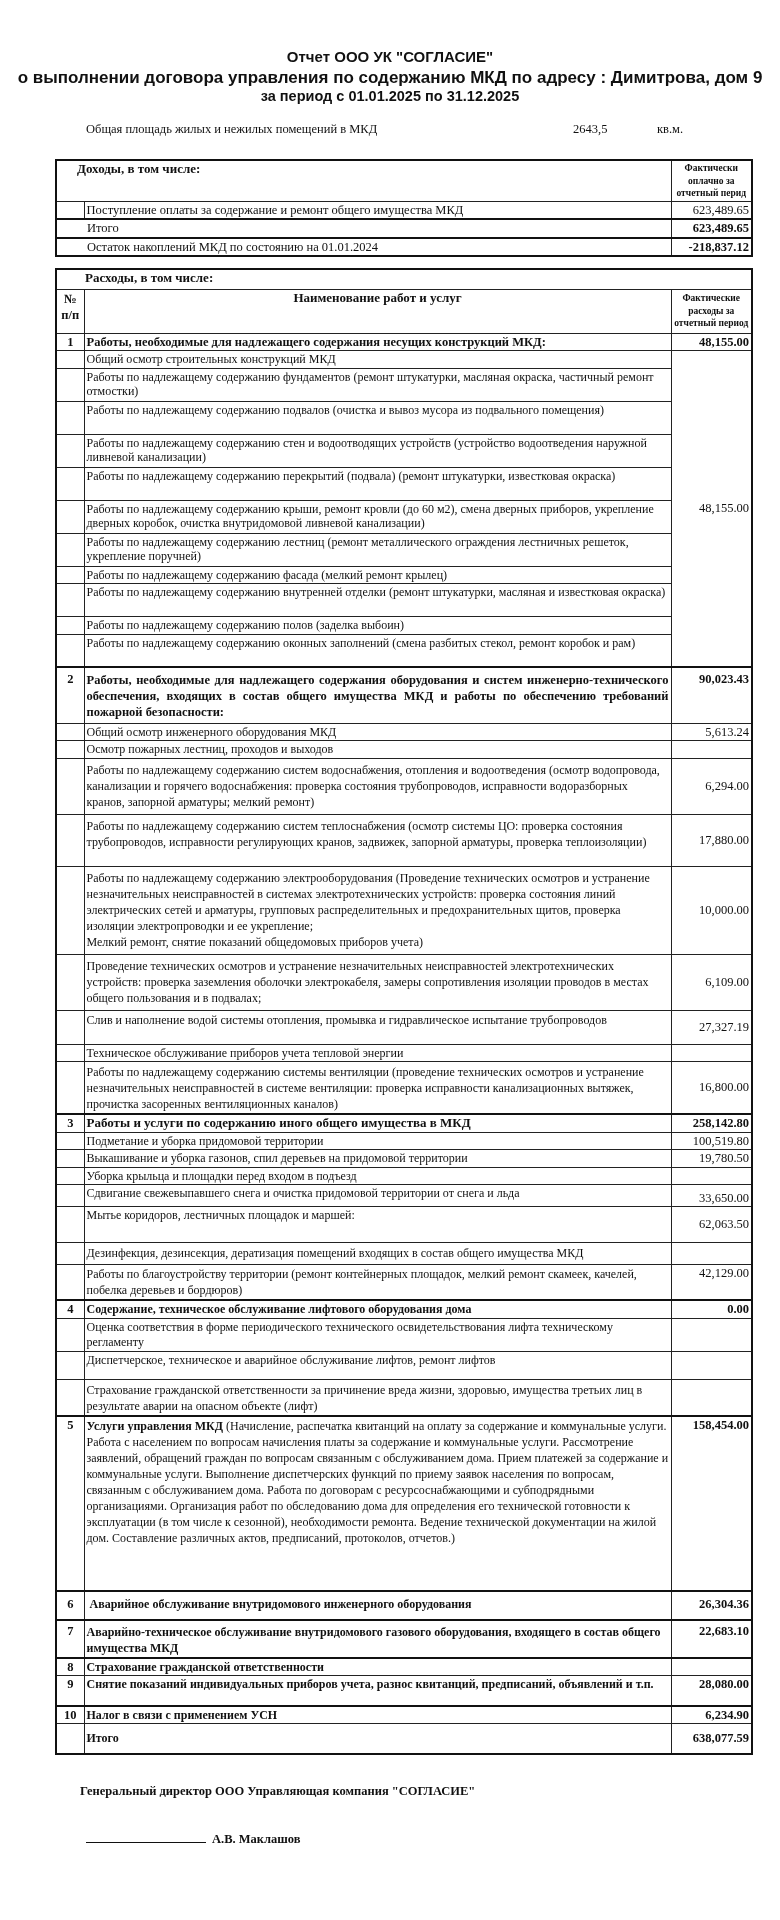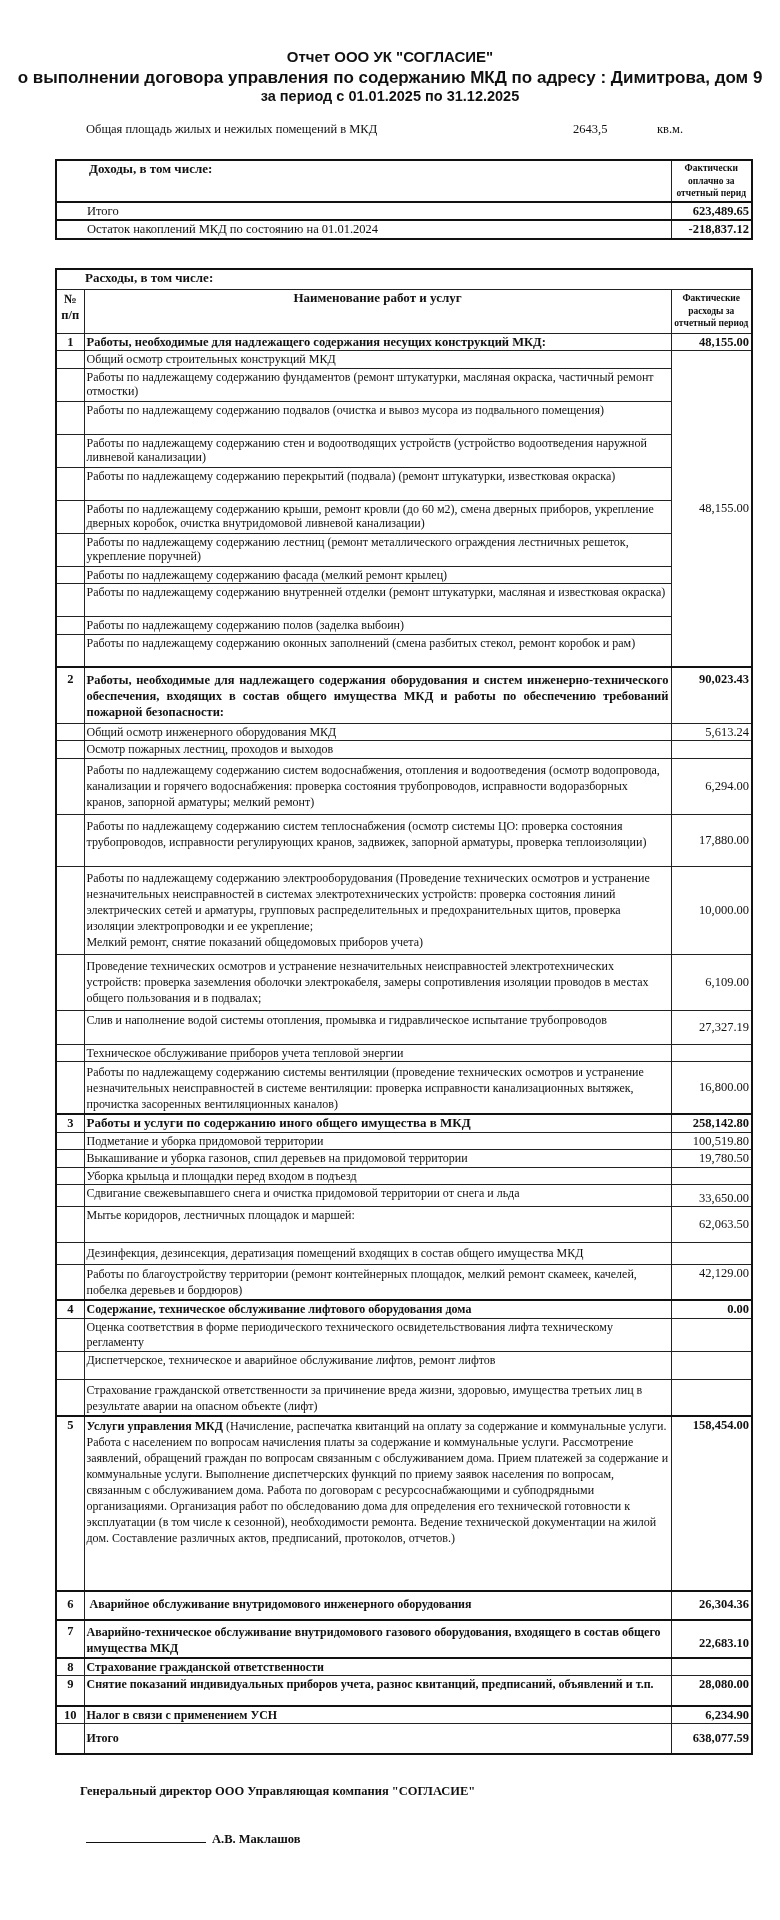--- a/index.html
+++ b/index.html
@@ -46,22 +46,27 @@
 <div class="area area-unit">кв.м.</div>
 
 <table class="outer" style="top:159px;">
   <colgroup>
       <col style="width:28px">
       <col style="width:587px">
       <col style="width:81px">
     </colgroup>
   <tbody>
       <tr style="height:38px">
-    <td colspan="2" class="b" style="font-size:13px; padding-left:32px;margin-top:20px;">Доходы, в том числе:</td>
+    <td colspan="2" class="b" style="font-size:13px; padding-left:20px;margin-top:20px;">Доходы, в том числе:</td>
     <td class="hdr-small">Фактически оплачно за отчетный перид</td>
+  </tr>
+  <tr style="height:17px">
+    <td></td>
+    <td style="font-size:12.5px;">Поступление оплаты за содержание и ремонт общего имущества МКД</td>
+    <td class="val">623,489.65</td>
   </tr>
   <tr style="height:17px" class="thick-t">
     <td colspan="2" style="font-size:12.5px; padding-left:30px;">Итого</td>
     <td class="val b">623,489.65</td>
   </tr>
   <tr style="height:17px" class="thick-t">
     <td colspan="2" style="font-size:12.5px; padding-left:30px;margin-left:42px;">Остаток накоплений МКД по состоянию на 01.01.2024</td>
     <td class="val b">-218,837.12</td>
   </tr>
 </tbody>
@@ -259,21 +264,21 @@
 
   <tr style="height:29px" class="thick-t">
     <td class="num" style="padding-top:5px">6</td>
     <td class="b" style="padding-top:5px; white-space:pre"> Аварийное обслуживание внутридомового инженерного оборудования</td>
     <td class="val b top" style="padding-top:5px">26,304.36</td>
   </tr>
 
   <tr style="height:37px" class="thick-t">
     <td class="num" style="padding-top:3px">7</td>
     <td class="b" style="padding-top:3px; line-height:16px">Аварийно-техническое обслуживание внутридомового газового оборудования, входящего в состав общего имущества МКД</td>
-    <td class="val b top" style="padding-top:15px">22,683.10</td>
+    <td class="val b top" style="padding-top:3px">22,683.10</td>
   </tr>
 
   <tr style="height:15px" class="thick-t">
     <td class="num">8</td>
     <td class="b">Страхование гражданской ответственности</td>
     <td class="val b"></td>
   </tr>
 
   <tr style="height:30px">
     <td class="num">9</td>

